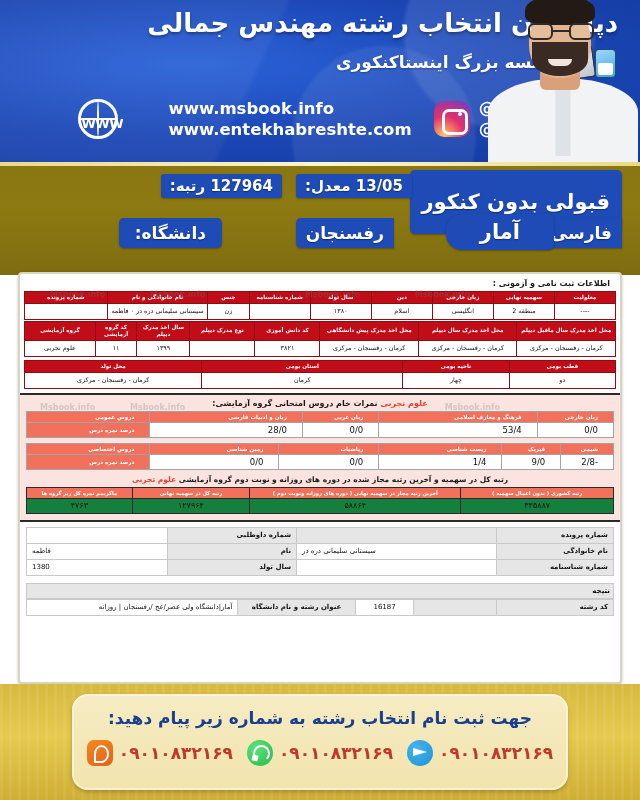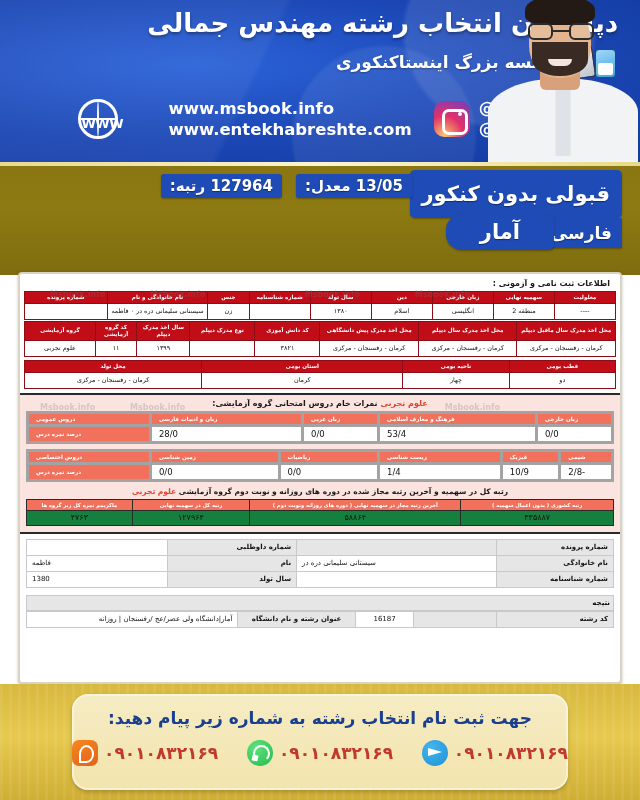--- a/index.html
+++ b/index.html
@@ -104,21 +104,21 @@
     position:absolute;
     background:#1e4bb5;
     color:#ffffff;
     font-weight:bold;
     border-radius:3px;
     display:flex; align-items:center; justify-content:center;
     white-space:nowrap;
     text-shadow:0 1px 1px rgba(0,0,0,.4);
     box-shadow:0 1px 2px rgba(0,0,0,.3);
   }
-  .b-title{ top:8px; right:18px; padding:12px 12px; font-size:21px; border-radius:5px; letter-spacing:-.5px;}
+  .b-title{ top:8px; right:18px; padding:20px 12px; font-size:21px; border-radius:5px; letter-spacing:-.5px;}
   .b-avg  { top:12px; right:228px; padding:3px 9px; font-size:15px;}
   .b-rank { top:12px; right:358px; padding:3px 9px; font-size:15px;}
   .b-field-lbl { top:56px; right:18px; padding:5px 10px; font-size:17px; border-radius:5px 0 0 5px;}
   .b-field-val { top:52px; right:86px; padding:6px 34px; font-size:21px; border-radius:16px 5px 5px 16px;}
   .b-uni-lbl { top:56px; right:246px; padding:5px 10px; font-size:17px; border-radius:5px 0 0 5px;}
   .b-uni-mid { top:56px; right:418px; padding:5px 16px; font-size:17px; border-radius:5px;}
 
   
   .doc {
     position:absolute;
@@ -152,21 +152,21 @@
   .scores {
     background:#fbe3e0;
     border-top:2px solid #2a2a2a;
     border-bottom:2px solid #2a2a2a;
     padding:4px 6px 6px;
     position:relative;
   }
   .scores-title { font-size:8px; font-weight:bold; color:#1a1a1a; text-align:center; margin-bottom:3px; }
   .scores-title .grp { color:#e2432f; }
   table.s { width:100%; border-collapse:collapse; table-layout:fixed; margin-bottom:5px; }
-  table.s th, table.s td { border:3px solid #a3a3a3; text-align:left; padding:2px 7px; }
+  table.s th, table.s td { border:1px solid #a3a3a3; text-align:right; padding:2px 15px; }
   table.s th { background:#f2715c; color:#ffffff; font-size:5.6px; font-weight:bold; }
   table.s td { background:#ffffff; color:#111; font-size:8.5px; height:15px; }
   table.s td.rowlbl { background:#f2715c; color:#fff; font-size:5.6px; font-weight:bold; }
   .rank-title { font-size:7.5px; font-weight:bold; color:#1a1a1a; text-align:center; margin:4px 0 3px; }
   .rank-title .grp{ color:#e2432f; }
   table.r { width:100%; border-collapse:collapse; table-layout:fixed; }
   table.r th, table.r td { border:1px solid #2a2a2a; text-align:center; padding:2px 1px; }
   table.r th { background:#f2715c; color:#fff; font-size:5.2px; font-weight:bold; }
   table.r td { background:#15803d; color:#111; font-size:8px; height:15px; }
 
@@ -196,21 +196,21 @@
     content:"";position:absolute;inset:0;
     background:repeating-linear-gradient(90deg, rgba(255,255,255,.07) 0 3px, transparent 3px 9px);
   }
   .f-card {
     position:absolute; top:10px; left:72px; right:72px; bottom:10px;
     background:linear-gradient(180deg,#f6ecc4 0%,#f2e4ad 100%);
     border-radius:16px;
     box-shadow:0 2px 4px rgba(0,0,0,.22), inset 0 0 0 2px rgba(255,255,255,.45);
   }
   .f-msg { text-align:center; color:#1a3f8f; font-size:17px; font-weight:bold; padding-top:14px; white-space:nowrap; }
-  .f-nums { display:flex; justify-content:space-between; align-items:center; gap:14px; margin-top:12px; direction:ltr; }
+  .f-nums { display:flex; justify-content:center; align-items:center; gap:14px; margin-top:12px; direction:ltr; }
   .f-item { display:flex; align-items:center; gap:6px; }
   .f-num { color:#c0392b; font-size:17px; font-weight:bold; letter-spacing:.5px; }
   .f-ic { width:26px;height:26px;border-radius:50%;position:relative;flex:0 0 auto; }
   .ic-telegram{ background:radial-gradient(circle at 35% 30%,#45b3ef,#1e93d4); }
   .ic-telegram::after{content:"";position:absolute;top:8px;left:6px;width:0;height:0;border-left:14px solid #fff;border-top:4px solid transparent;border-bottom:4px solid transparent;}
   .ic-whatsapp{ background:radial-gradient(circle at 35% 30%,#5ee27e,#25b94a); }
   .ic-whatsapp::after{content:"";position:absolute;top:5px;left:6px;width:13px;height:13px;border:2.5px solid #fff;border-radius:50%;border-bottom-color:transparent;}
   .ic-whatsapp::before{content:"";position:absolute;bottom:5px;left:5px;width:6px;height:6px;background:#fff;border-radius:1px 0 1px 1px;transform:rotate(12deg);}
   .ic-eitaa{ background:linear-gradient(150deg,#f7861f,#e2631a); border-radius:7px; }
   .ic-eitaa::after{content:"";position:absolute;top:5px;left:7px;width:11px;height:14px;border:2.5px solid #fff;border-radius:50% 50% 50% 0;}
@@ -266,20 +266,22 @@
   <div class="badge b-avg">
     <span>13/05</span>&nbsp;
     <span>معدل:</span>
   </div>
   <div class="badge b-rank">
     <span>127964</span>&nbsp;
     <span>رتبه:</span>
   </div>
   <div class="badge b-field-lbl">فارسی:</div>
   <div class="badge b-field-val">آمار</div>
+  <div class="badge b-uni-lbl">رفسنجان</div>
+  <div class="badge b-uni-mid">دانشگاه:</div>
 </div>
 
 <div class="doc">
 
   <div class="doc-sec">
     <div class="sec-title">اطلاعات ثبت نامی و آزمونی :</div>
     <table class="t">
       <tbody>
           <tr>
         <th>معلولیت</th>
@@ -383,21 +385,21 @@
           <tr>
         <th style="width:9%">شیمی</th>
         <th style="width:10%">فیزیک</th>
         <th style="width:21%">زیست شناسی</th>
         <th style="width:17%">ریاضیات</th>
         <th style="width:22%">زمین شناسی</th>
         <th style="width:21%">دروس اختصاصی</th>
       </tr>
       <tr>
         <td>-2/8</td>
-        <td>10/9</td>
+        <td>9/0</td>
         <td>1/4</td>
         <td>0/0</td>
         <td>0/0</td>
         <td class="rowlbl">درصد نمره درس</td>
       </tr>
     </tbody>
       </table>
 
     <div class="rank-title">
       <span>رتبه کل در سهمیه و آخرین رتبه مجاز شده در دوره های روزانه و نوبت دوم گروه آزمایشی</span>

